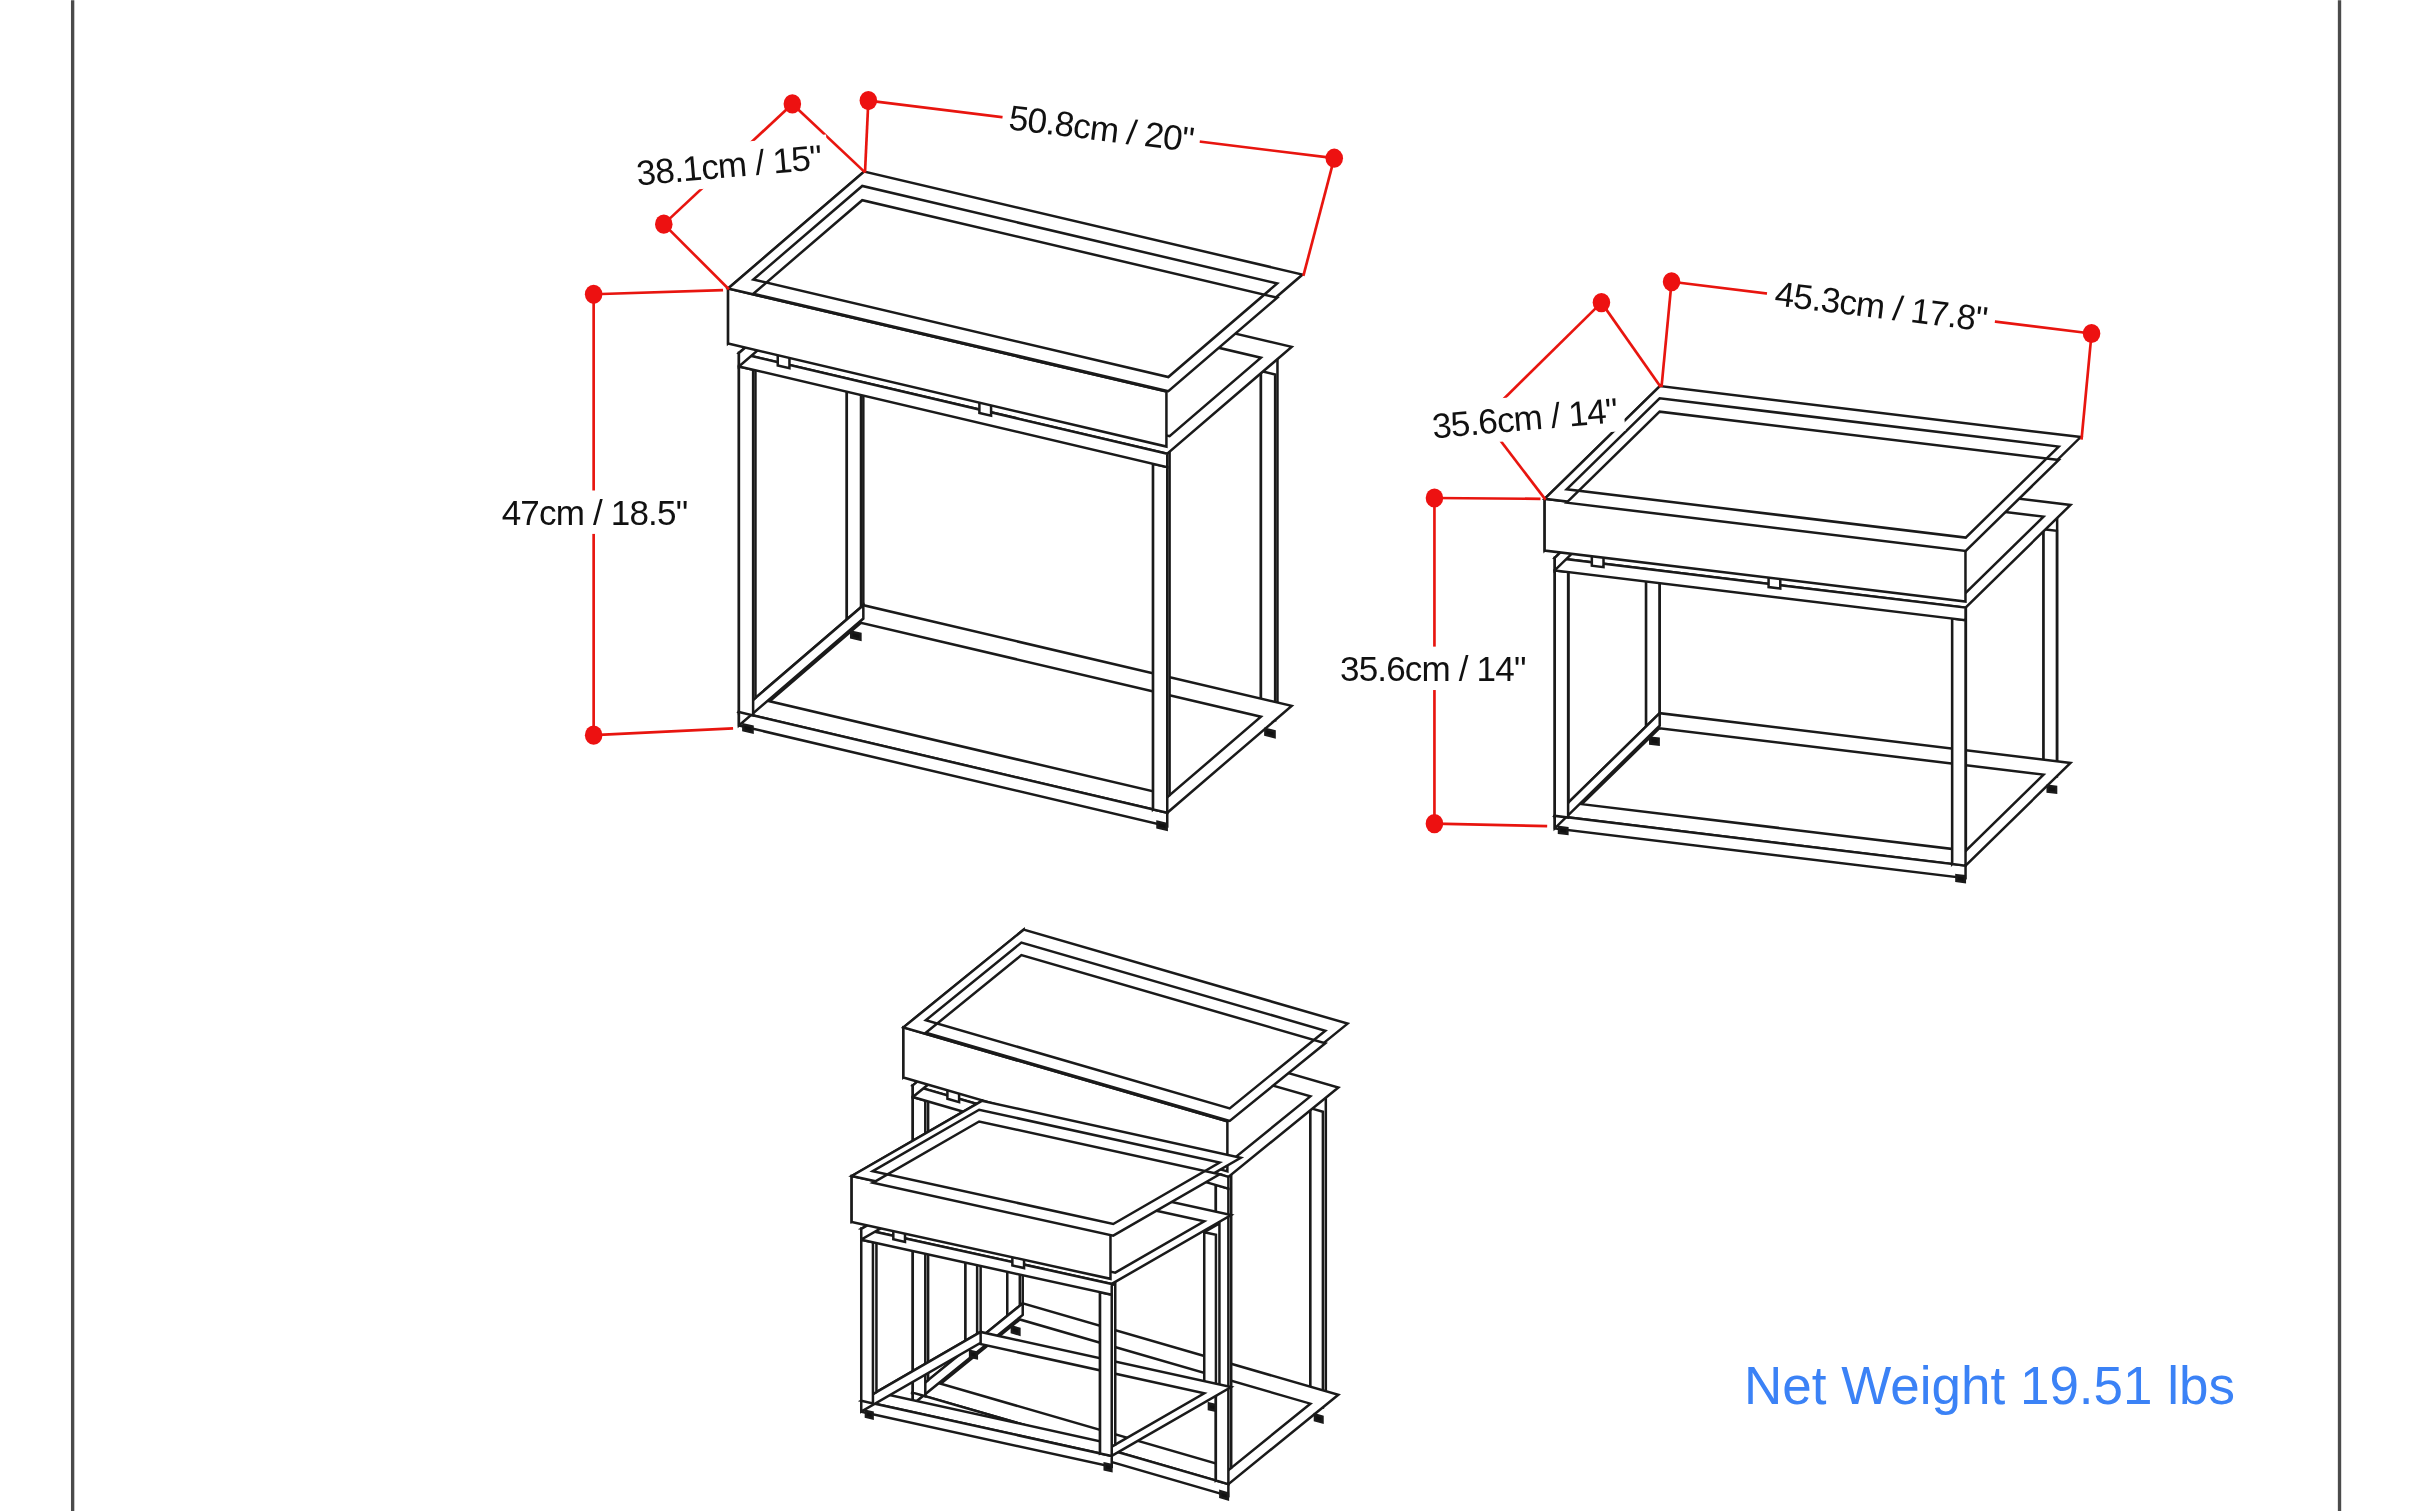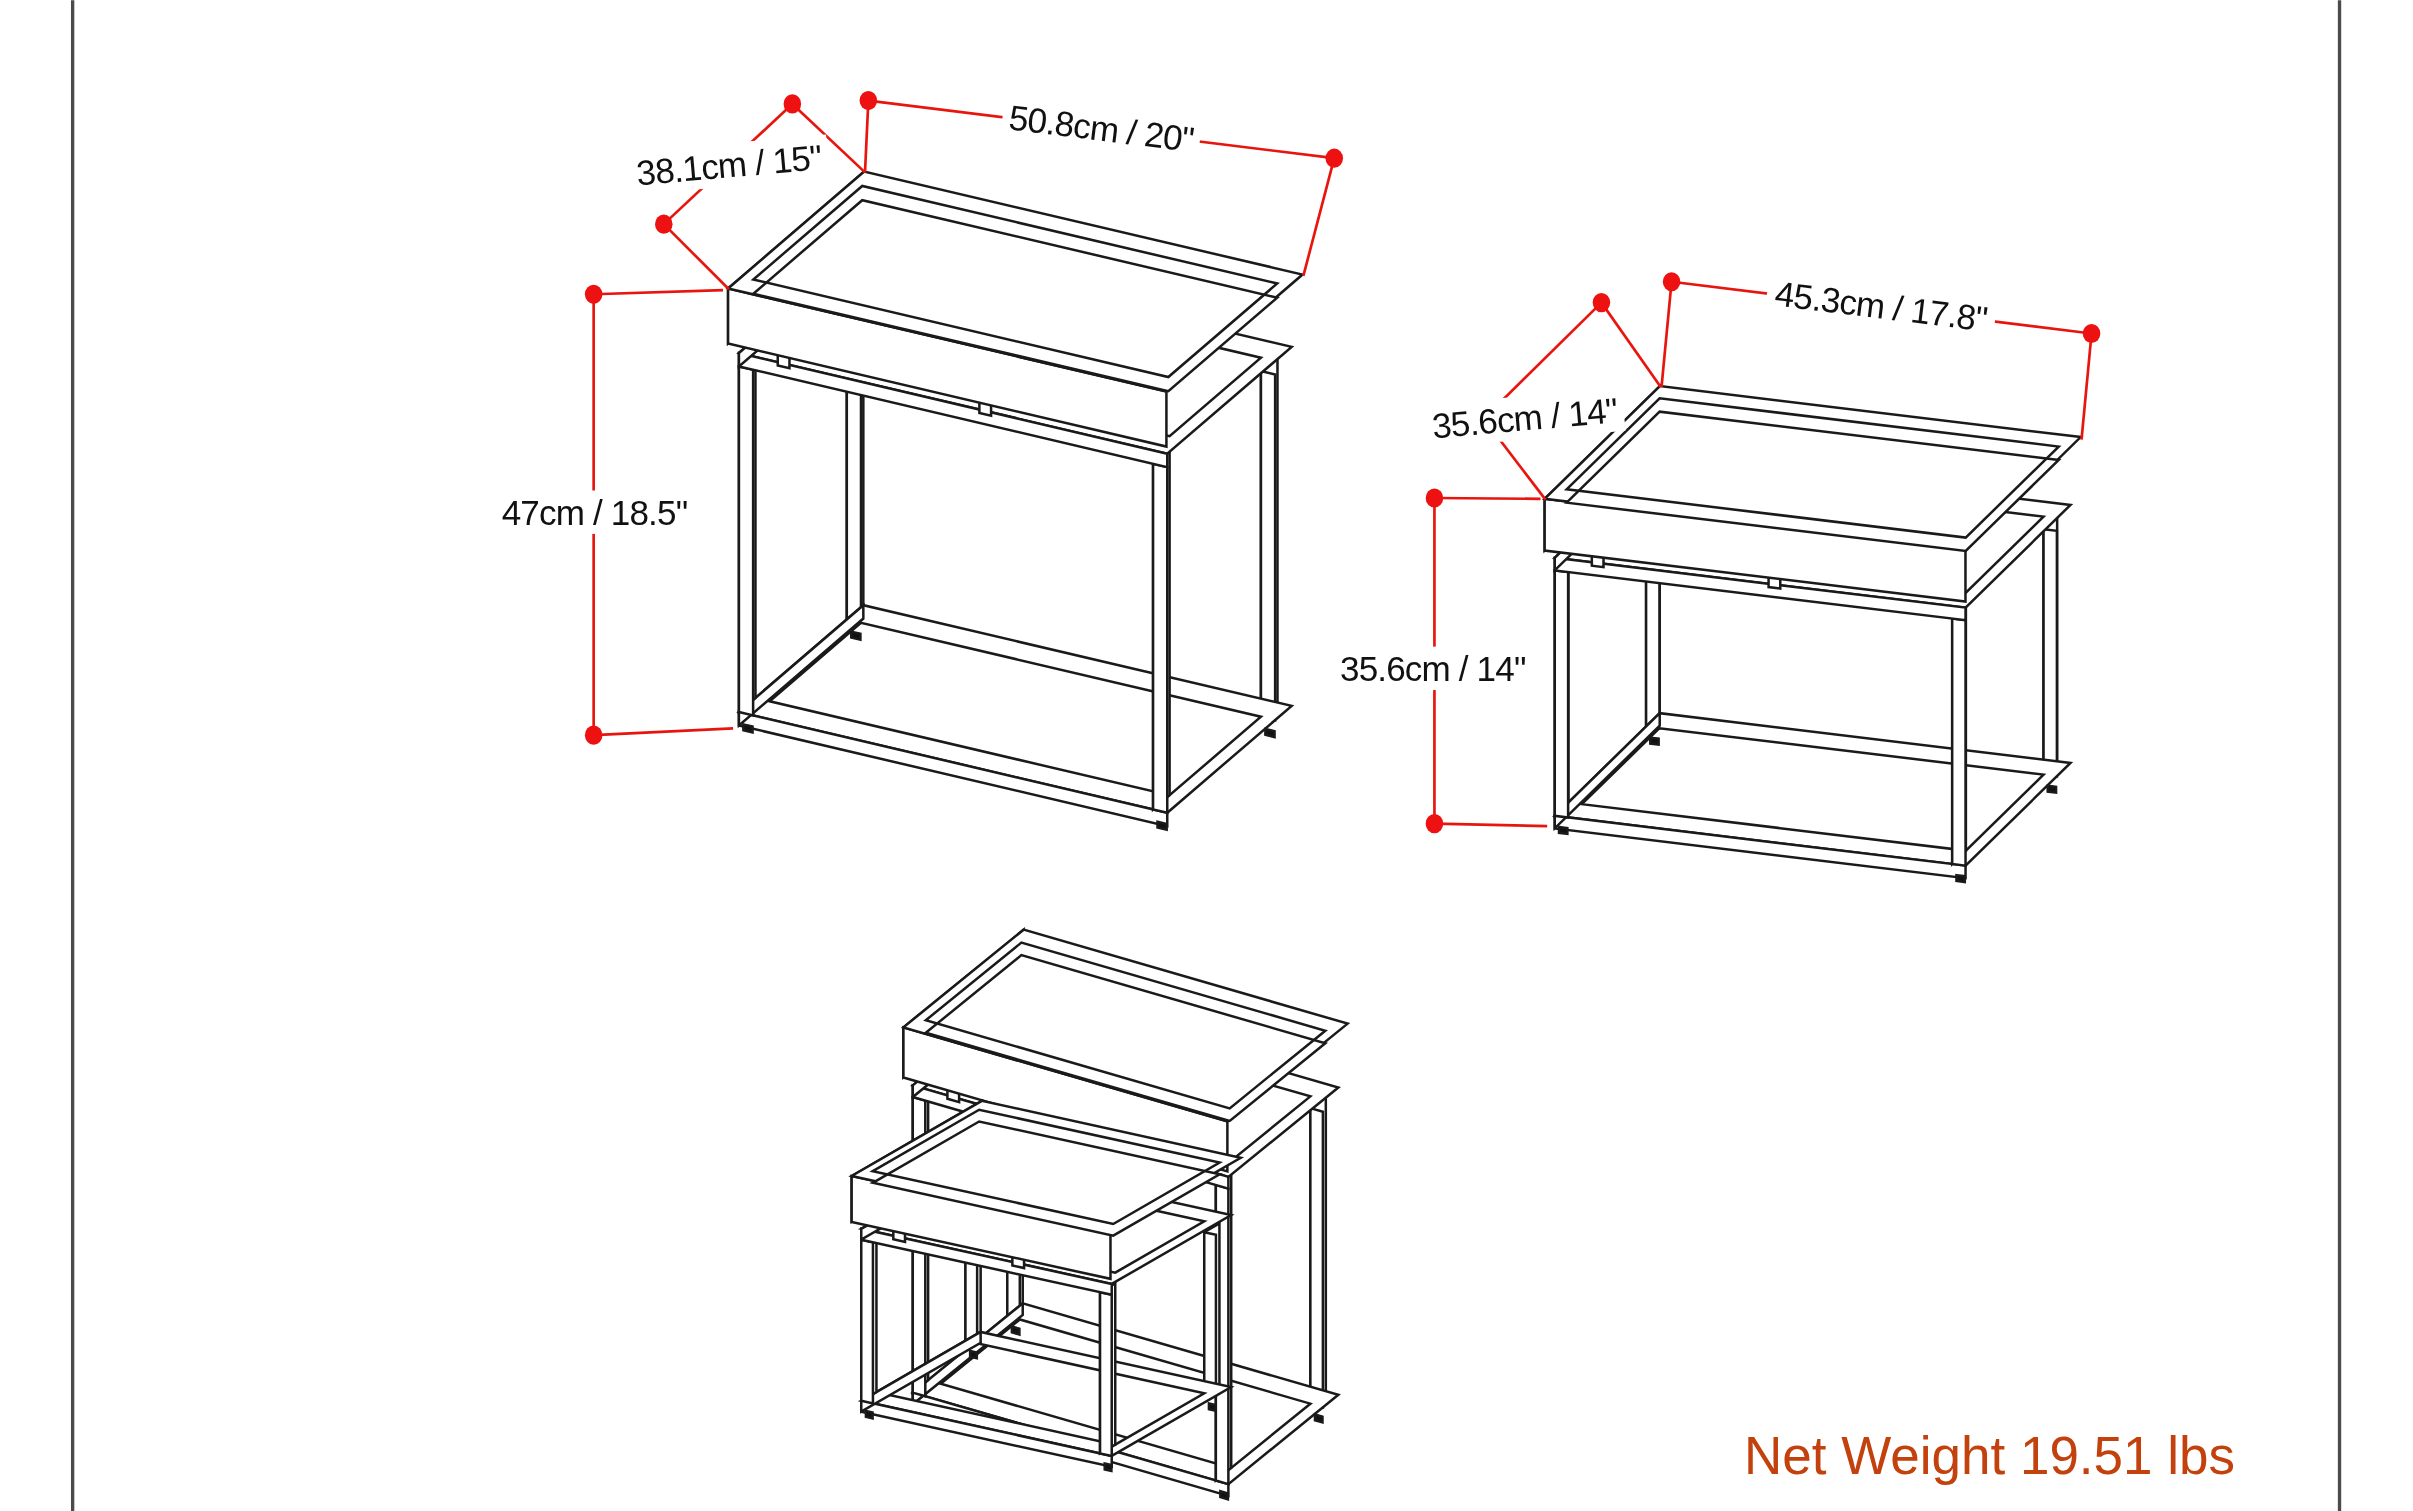--- a/index.html
+++ b/index.html
@@ -8,23 +8,23 @@
     width: 2413px;
     height: 1512px;
     background: #ffffff;
     overflow: hidden;
     font-family: "Liberation Sans", sans-serif;
   }
   #diagram-svg { position: absolute; left: 0; top: 0; }
   .net-weight {
     position: absolute;
     left: 1744px;
-    top: 1425px;
+    top: 1355px;
     font-size: 53px;
-    color: #c2410c;
+    color: #3b82f6;
     white-space: nowrap;
     font-family: "Liberation Sans", sans-serif;
   }
 </style>
 </head>
 <body>
 
 <div class="stage">
   <svg id="diagram-svg" width="2413" height="1512" viewBox="0 0 2890 1810">
       <line x1="87" y1="0" x2="87" y2="1810" stroke="#4b4b4b" stroke-width="4"></line>

